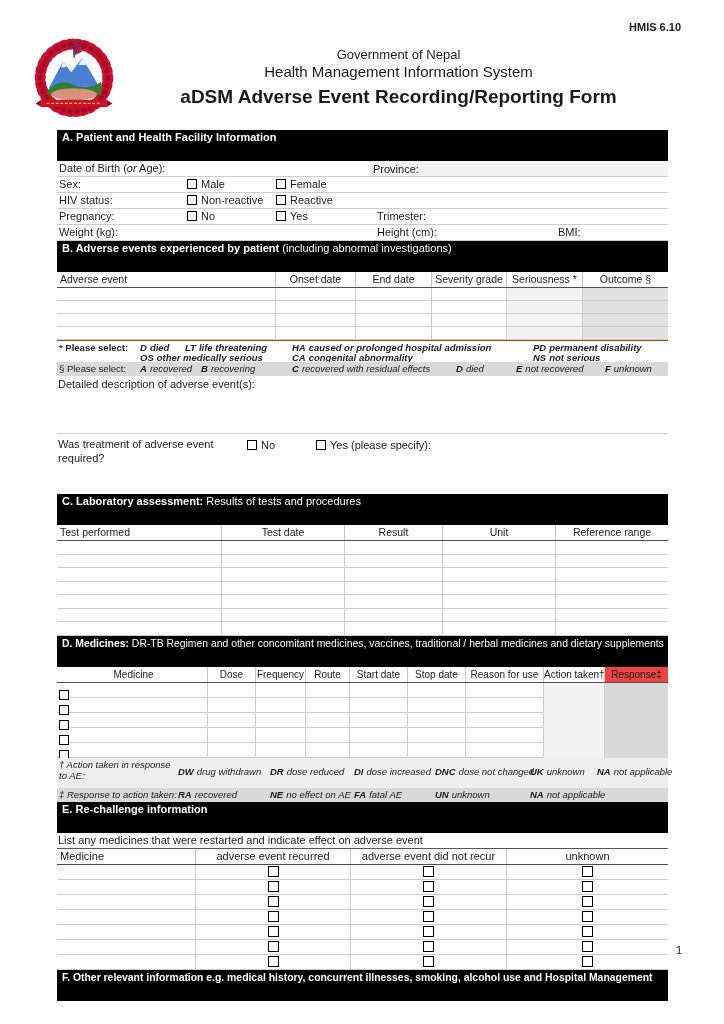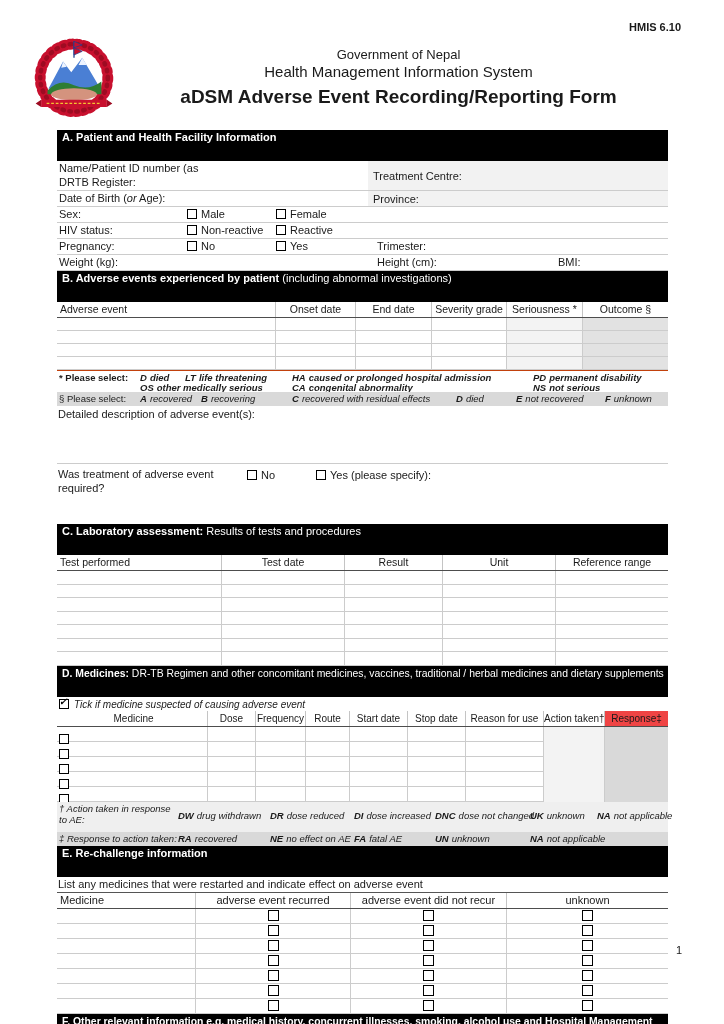--- a/index.html
+++ b/index.html
@@ -132,29 +132,20 @@
     <div class="ht1">Government of Nepal</div>
     <div class="ht2">Health Management Information System</div>
     <div class="ht3">aDSM Adverse Event Recording/Reporting Form</div>
   </div>
 
   <div class="content">
 
     <div class="bar">
       <span>A. Patient and Health Facility Information</span>
     </div>
-    <div class="arow arow1">
-      <div class="lab">
-        <div>Name/Patient ID number (as</div>
-        <div>DRTB Register:</div>
-      </div>
-      <div class="ashade">
-        <span class="in">Treatment Centre:</span>
-      </div>
-    </div>
     <div class="arow arow15">
       <span class="lab"><span>Date of Birth (</span><i>or</i><span> Age):</span></span>
       <div class="ashade">
         <span class="in">Province:</span>
       </div>
     </div>
     <div class="arow arow15">
       <span class="lab">Sex:</span>
       <span class="at p130"><span class="cb"></span><span class="cblab">Male</span></span>
       <span class="at p219"><span class="cb"></span><span class="cblab">Female</span></span>
@@ -312,23 +303,20 @@
           <div class="cell"></div>
           <div class="cell"></div>
           <div class="cell"></div>
           <div class="cell"></div>
           <div class="cell"></div>
         </div>
       </div>
 
     <div class="bar small">
       <span>D. Medicines:</span><span class="light"> DR-TB Regimen and other concomitant medicines, vaccines, traditional / herbal medicines and dietary supplements</span>
-    </div>
-    <div class="tickrow">
-      <span class="cb checked"></span><span>Tick if medicine suspected of causing adverse event</span>
     </div>
     <div class="thead dgrid">
       <div class="hc" style="text-align:center;">Medicine</div>
       <div class="hc">Dose</div>
       <div class="hc">Frequency</div>
       <div class="hc">Route</div>
       <div class="hc">Start date</div>
       <div class="hc">Stop date</div>
       <div class="hc">Reason for use</div>
       <div class="hc">Action taken†</div>

